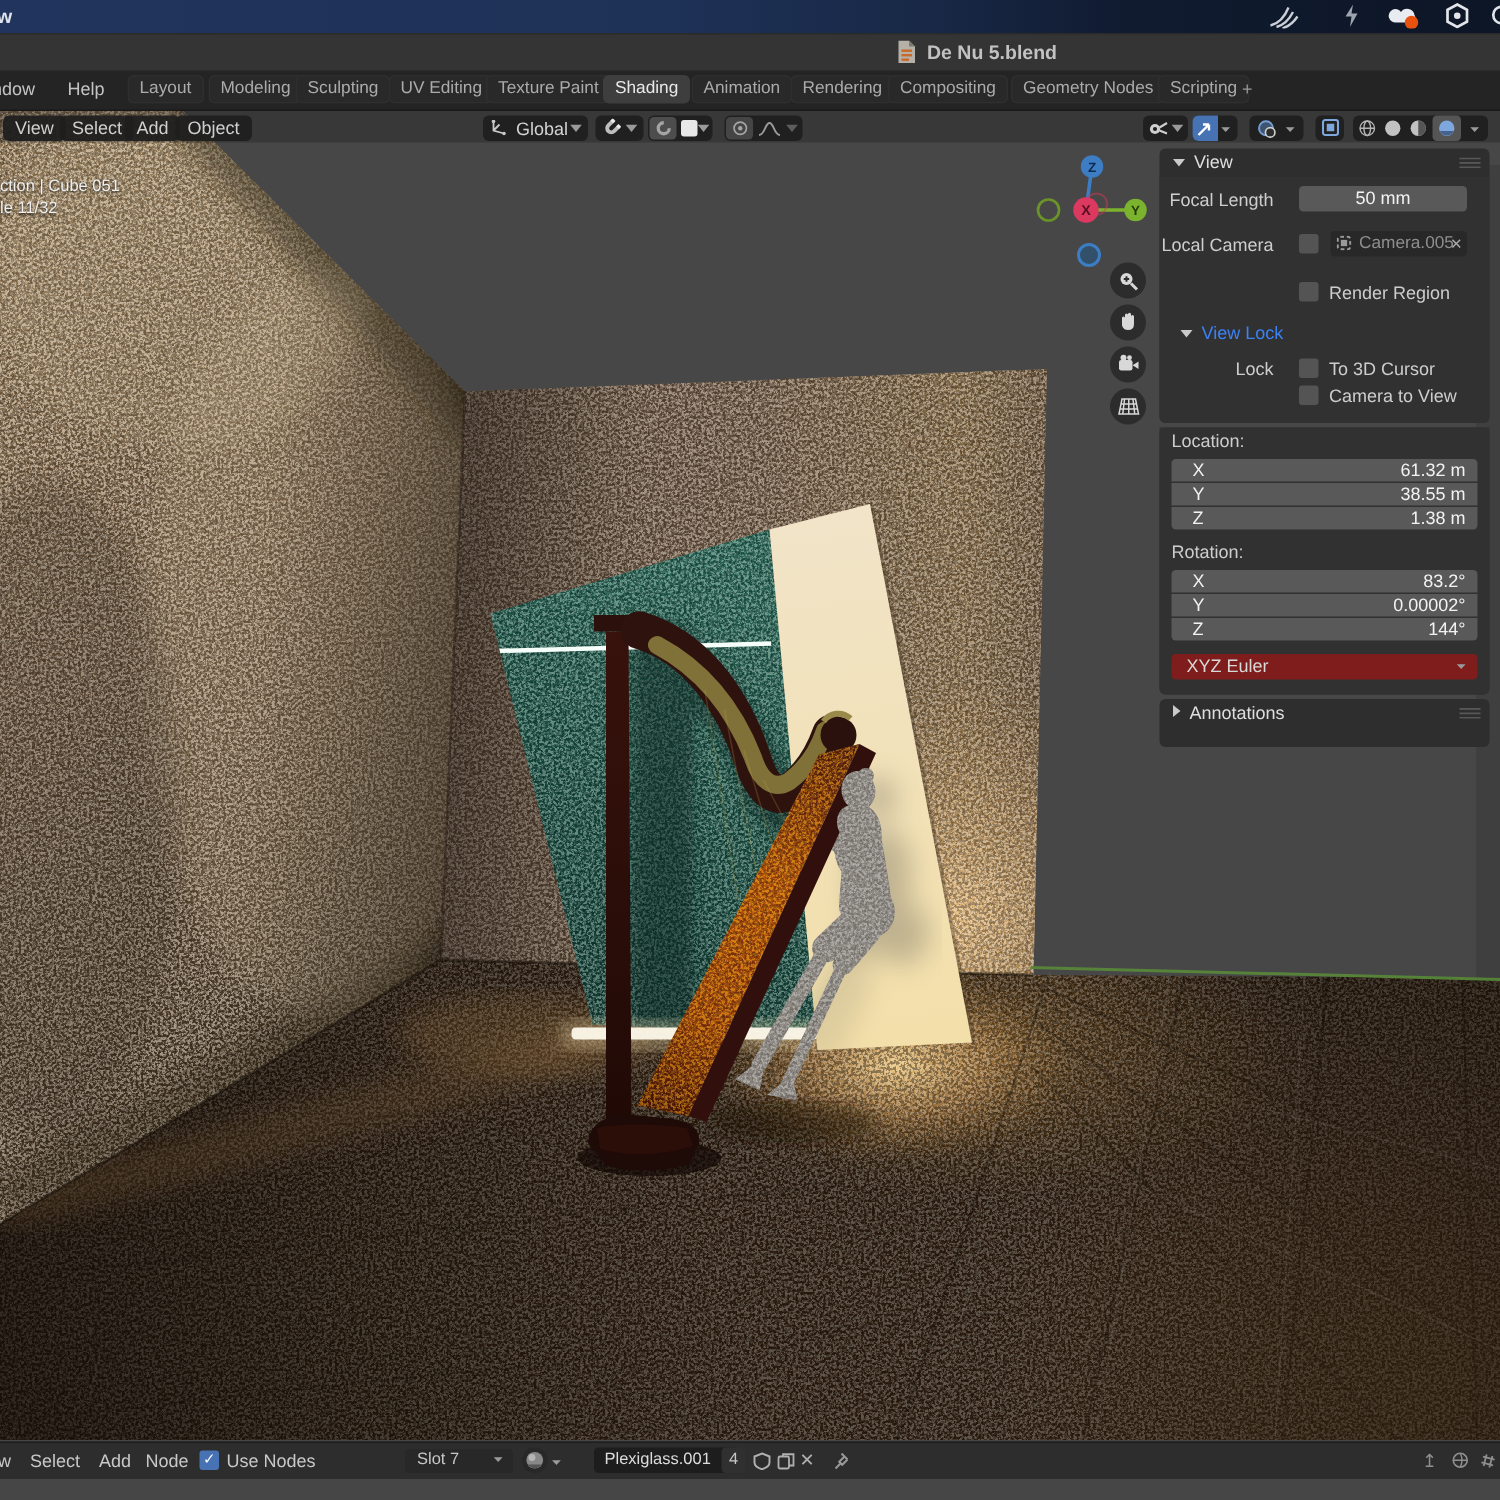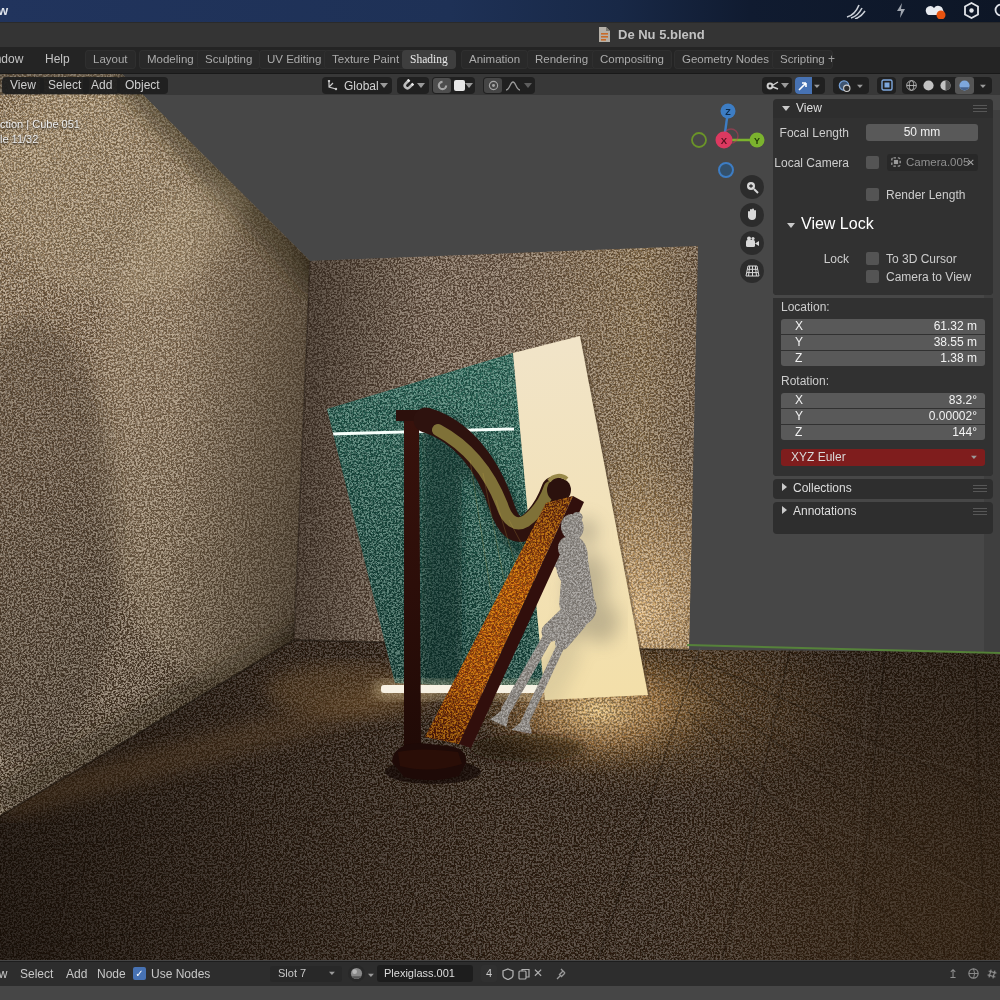--- a/index.html
+++ b/index.html
@@ -11,21 +11,21 @@
     background:linear-gradient(90deg,#21345d 0%,#1e3156 45%,#182846 62%,#101b30 75%,#0d1626 100%);}
   #macbar .mtext{position:absolute;left:-2px;top:3px;color:#dfe4ec;font-size:13px;font-weight:bold;}
   
   #titlebar{left:0;top:22px;width:1000px;height:25px;background:#343434;border-top:1px solid #2a2a2a;}
   #title{position:absolute;left:618px;top:27px;color:#c2c2c2;font-size:13px;font-weight:bold;}
   
   #tabsrow{left:0;top:47px;width:1000px;height:26px;background:#242424;border-bottom:1px solid #191919;}
   .menuitem{position:absolute;top:5px;color:#c4c4c4;font-size:12px;}
   .wstab{position:absolute;top:3px;height:19px;line-height:19px;padding:0 8px;border-radius:4px;
     background:#292929;color:#ababab;font-size:11.5px;box-shadow:0 0 0 1px #2f2f2f inset;}
-  .wstab.active{background:#3e3e3e;color:#e9e9e9;box-shadow:none;font-family:Liberation Serif, serif;}
+  .wstab.active{background:#3e3e3e;color:#e9e9e9;box-shadow:none;}
   
   .pill{position:absolute;top:77px;height:17px;line-height:17px;background:rgba(30,30,30,0.93);
     border-radius:4px;color:#cfcfcf;font-size:12px;padding:0 8px;}
   .chev{display:inline-block;transform:scaleY(0.55);font-size:10px;color:#9a9a9a;}
   
   #sidebar{left:773px;top:99px;width:220px;}
   .panel{background:#2e2e2e;border-radius:4px;margin-bottom:3px;position:relative;}
   .phead{height:19px;line-height:19px;color:#dedede;font-size:12px;padding-left:9px;}
   .tri{display:inline-block;width:0;height:0;margin-right:6px;vertical-align:1px;}
   .tri.down{border-left:4px solid transparent;border-right:4px solid transparent;border-top:5px solid #cacaca;}
@@ -537,26 +537,26 @@
             <svg width="10" height="10" viewBox="0 0 12 12" style="position:absolute;left:4px;top:3px">
                 <rect x="1" y="1" width="10" height="10" rx="2" fill="none" stroke="#9a9a9a" stroke-width="1.6" stroke-dasharray="3 2.2"></rect>
                 <rect x="3.5" y="3.5" width="5" height="5" fill="#9a9a9a"></rect>
               </svg>
             <span style="position:absolute;left:19px;top:2px;font-size:11.5px">Camera.005</span>
             <span style="position:absolute;right:3px;top:3px;color:#a8a8a8;font-size:10px">✕</span>
           </span>
         </div>
         <div class="row" style="margin-top:13px">
             <span class="chk"></span>
-            <span class="chklab">Render Length</span>
-          </div>
-        <div class="row" style="margin-top:8px;color:#ffffff;font-size:16px">
+            <span class="chklab">Render Region</span>
+          </div>
+        <div class="row" style="margin-top:8px;color:#3b82f6;font-size:12px">
             <span style="position:absolute;left:14px;top:2px"><span class="tri down"></span>View Lock</span>
           </div>
-        <div class="row" style="margin-top:18px">
+        <div class="row" style="margin-top:5px">
             <span class="lab">Lock</span>
             <span class="chk"></span>
             <span class="chklab">To 3D Cursor</span>
           </div>
         <div class="row" style="margin-top:-1px">
             <span class="chk"></span>
             <span class="chklab">Camera to View</span>
           </div>
       </div>
     </div>
@@ -587,23 +587,20 @@
         <div style="position:relative;height:15px;background:#595959;border-radius:0 0 3px 3px;color:#f2f2f2;font-size:12px">
             <span style="position:absolute;left:14px;top:0">Z</span>
             <span style="position:absolute;right:8px;top:0">144°</span>
           </div>
         <div style="position:relative;height:17px;background:#7f1d1d;border-radius:3px;margin-top:9px;color:#d8d8d8;font-size:12px">
             <span style="position:absolute;left:10px;top:1px">XYZ Euler</span>
             <span class="chev" style="position:absolute;right:6px;top:3px">▼</span>
           </div>
       </div>
     </div>
-    <div class="panel" style="height:20px">
-        <div class="phead"><span class="tri right"></span>Collections<span class="dots"></span></div>
-      </div>
     <div class="panel" style="height:32px">
         <div class="phead"><span class="tri right"></span>Annotations<span class="dots"></span></div>
       </div>
   </div>
 
   <div id="nodehdr" class="abs">
     <span class="bmenu" style="left:-8px">ew</span>
     <span class="bmenu" style="left:20px">Select</span>
     <span class="bmenu" style="left:66px">Add</span>
     <span class="bmenu" style="left:97px">Node</span>
@@ -612,21 +609,21 @@
     <span style="position:absolute;left:270px;top:4px;width:72px;height:16px;background:#282828;border-radius:3px;color:#c8c8c8;font-size:11px">
         <span style="position:absolute;left:8px;top:1px">Slot 7</span>
         <span class="chev" style="position:absolute;right:5px;top:2px">▼</span>
       </span>
     <span style="position:absolute;left:348px;top:3px;width:17px;height:17px;background:#282828;border-radius:9px"><svg width="13" height="13" viewBox="0 0 14 14" style="margin:2px">
           <circle cx="7" cy="7" r="6" fill="#888"></circle>
           <circle cx="5" cy="5" r="2.5" fill="#b5b5b5"></circle>
           <path d="M2,10 A6,6 0 0 0 12,10 Z" fill="#555"></path>
         </svg></span>
     <span class="chev" style="position:absolute;left:366px;top:8px">▼</span>
-    <span style="position:absolute;left:377px;top:3px;width:96px;height:17px;background:#1d1d1d;border-radius:3px;color:#dcdcdc;font-size:11px">
+    <span style="position:absolute;left:396px;top:3px;width:96px;height:17px;background:#1d1d1d;border-radius:3px;color:#dcdcdc;font-size:11px">
         <span style="position:absolute;left:7px;top:2px">Plexiglass.001</span>
       </span>
     <span style="position:absolute;left:481px;top:3px;width:16px;height:17px;background:#303030;border-radius:3px;color:#c8c8c8;font-size:11px;text-align:center;line-height:17px">4</span>
     <svg width="12" height="12" viewBox="0 0 12 12" style="position:absolute;left:502px;top:6px">
         <path d="M6,1 L11,3 L11,7 Q11,10 6,11.5 Q1,10 1,7 L1,3 Z" fill="none" stroke="#b0b0b0" stroke-width="1.3"></path>
       </svg>
     <svg width="12" height="12" viewBox="0 0 12 12" style="position:absolute;left:518px;top:6px">
         <rect x="1" y="3" width="7" height="8" rx="1" fill="none" stroke="#b0b0b0" stroke-width="1.2"></rect>
         <path d="M4,3 L4,1.5 L11,1.5 L11,9 L8,9" fill="none" stroke="#b0b0b0" stroke-width="1.2"></path>
       </svg>

